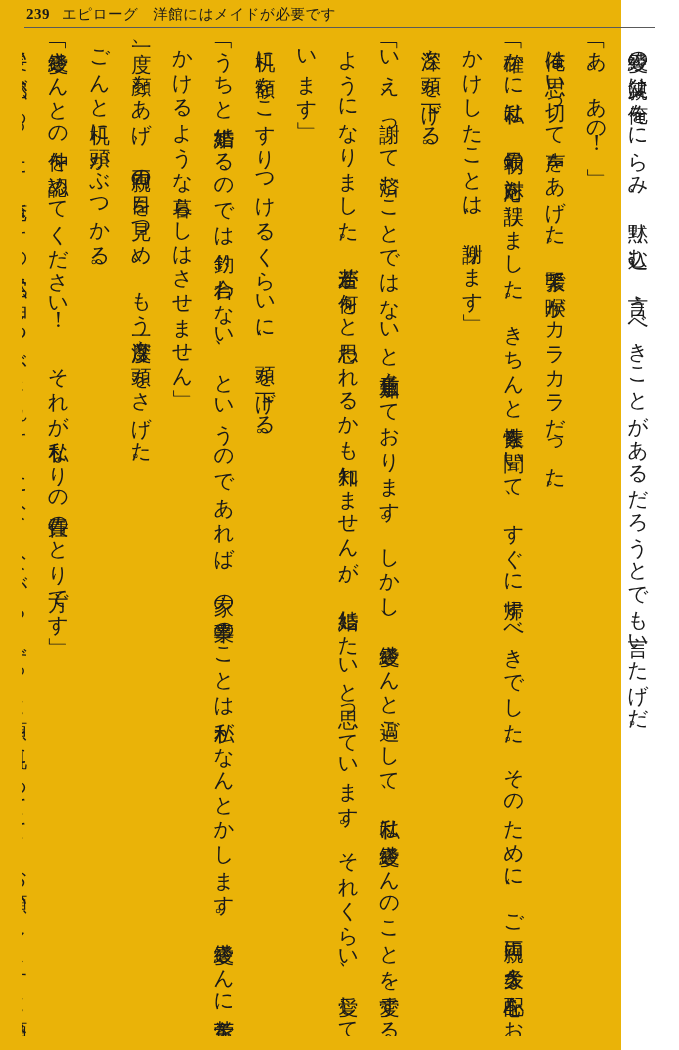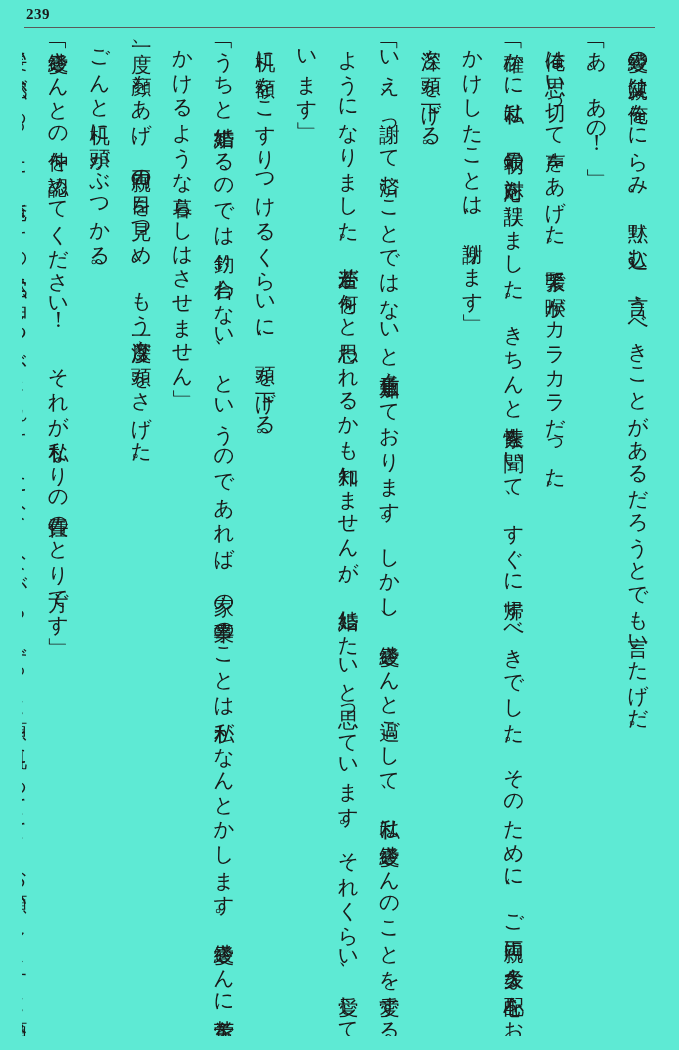--- a/index.html
+++ b/index.html
@@ -9,24 +9,24 @@
   }
   body {
     width: 679px;
     height: 1050px;
     overflow: hidden;
     font-family: "Liberation Serif", "DejaVu Serif", serif;
     color: #1a1a1a;
   }
   .page {
     position: relative;
-    width: 679px;
+    width: 621px;
     height: 1050px;
     box-sizing: border-box;
-    background: #5eead4;
+    background: #eab308;
   }
 
   
   .header {
     position: absolute;
     top: 0;
     left: 0;
     width: 679px;
     height: 30px;
     box-sizing: border-box;
@@ -82,20 +82,21 @@
     font-feature-settings: "vert" 1;
   }
 </style>
 </head>
 <body>
 
 <div class="page">
 
   <div class="header">
     <span class="page-number">239</span>
+    <span class="chapter-title">エピローグ　洋館にはメイドが必要です</span>
   </div>
   <div class="header-rule"></div>
 
   <div class="body-area">
     <div class="vtext">綾愛の父親は俺をにらみ、黙り込む。言うべきことがあるだろうとでも言いたげだ。
 「あ、あの!」
 俺は思い切って声をあげた。緊張で喉がカラカラだった。
 「確かに私は、最初の対応を誤りました。きちんと素性を聞いて、すぐに帰すべきでした。そのために、ご両親に多大な心配をおかけしたことは、謝ります」
 深々と頭を下げる。
 「いえ、謝って済むことではないと重々承知しております。しかし、綾愛さんと過ごして、私は綾愛さんのことを愛するようになりました。若造が何をと思われるかも知れませんが、結婚したいと思っています。それくらい、愛しています」

